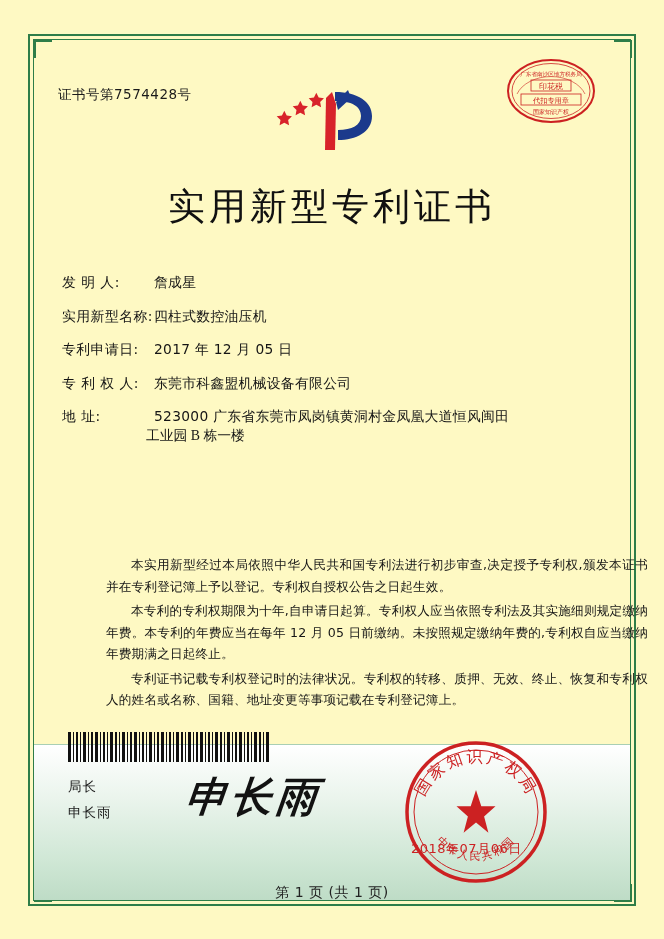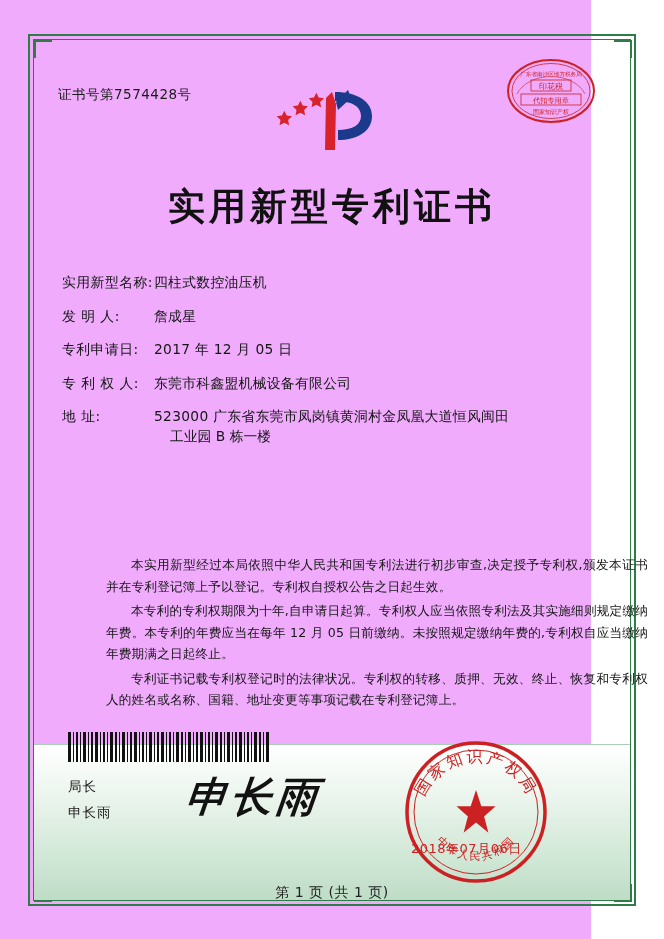--- a/index.html
+++ b/index.html
@@ -11,23 +11,23 @@
     width: 664px;
     height: 939px;
     font-family: "DejaVu Sans", "Liberation Sans", sans-serif;
     color: #1a1a1a;
     position: relative;
     overflow: hidden;
   }
   .page {
     position: absolute;
     left: 0; top: 0;
-    width: 591px;
+    width: 664px;
     height: 939px;
-    background: #f0abfc;
+    background: #fef9c3;
   }
   
   .border-outer {
     position: absolute;
     left: 28px; top: 34px;
     width: 608px; height: 872px;
     border: 2px solid #2e7d48;
     box-sizing: border-box;
   }
   .border-inner {
@@ -86,21 +86,21 @@
     width: 92px; height: 70px;
   }
 
   
   .title {
     position: absolute;
     left: 0; top: 182px;
     width: 664px;
     text-align: center;
     font-size: 37px;
-    font-weight: bold;
+    font-weight: normal;
     letter-spacing: 4px;
     color: #111;
     font-family: "DejaVu Sans", "Liberation Sans", sans-serif;
   }
 
   
   .fields {
     position: absolute;
     left: 62px; top: 272px;
     width: 540px;
@@ -258,39 +258,39 @@
       <text x="46" y="46.5" font-size="7.2" fill="#cc2122" text-anchor="middle" font-family="DejaVu Sans, sans-serif">代扣专用章</text>
       <text x="46" y="58" font-size="6" fill="#cc2122" text-anchor="middle" font-family="DejaVu Sans, sans-serif">国家知识产权</text>
     </svg>
   </div>
 
   <div class="title">实用新型专利证书</div>
 
   <div class="fields">
 
     <div class="frow">
+      <span class="flabel">发 明 人:</span><span class="fvalue">詹成星</span>
+    </div>
+
+    <div class="frow">
       <span class="flabel">实用新型名称:</span><span class="fvalue">四柱式数控油压机</span>
-    </div>
-
-    <div class="frow">
-      <span class="flabel">发 明 人:</span><span class="fvalue">詹成星</span>
     </div>
 
 
     <div class="frow">
       <span class="flabel">专利申请日:</span><span class="fvalue">2017 年 12 月 05 日</span>
     </div>
 
     <div class="frow">
       <span class="flabel">专 利 权 人:</span><span class="fvalue">东莞市科鑫盟机械设备有限公司</span>
     </div>
 
     <div class="frow addr">
       <span class="flabel">地 址:</span><span class="fvalue">523000 广东省东莞市凤岗镇黄洞村金凤凰大道恒风闽田</span>
-      <div style="margin-left:108px;" class="addr-line2">工业园 B 栋一楼</div>
+      <div style="margin-left:84px;font-family:Liberation Serif, serif;" class="addr-line2">工业园 B 栋一楼</div>
     </div>
 
 
   </div>
 
   <div class="body-text">
     <p>本实用新型经过本局依照中华人民共和国专利法进行初步审查,决定授予专利权,颁发本证书并在专利登记簿上予以登记。专利权自授权公告之日起生效。</p>
     <p>本专利的专利权期限为十年,自申请日起算。专利权人应当依照专利法及其实施细则规定缴纳年费。本专利的年费应当在每年 12 月 05 日前缴纳。未按照规定缴纳年费的,专利权自应当缴纳年费期满之日起终止。</p>
     <p>专利证书记载专利权登记时的法律状况。专利权的转移、质押、无效、终止、恢复和专利权人的姓名或名称、国籍、地址变更等事项记载在专利登记簿上。</p>
   </div>

